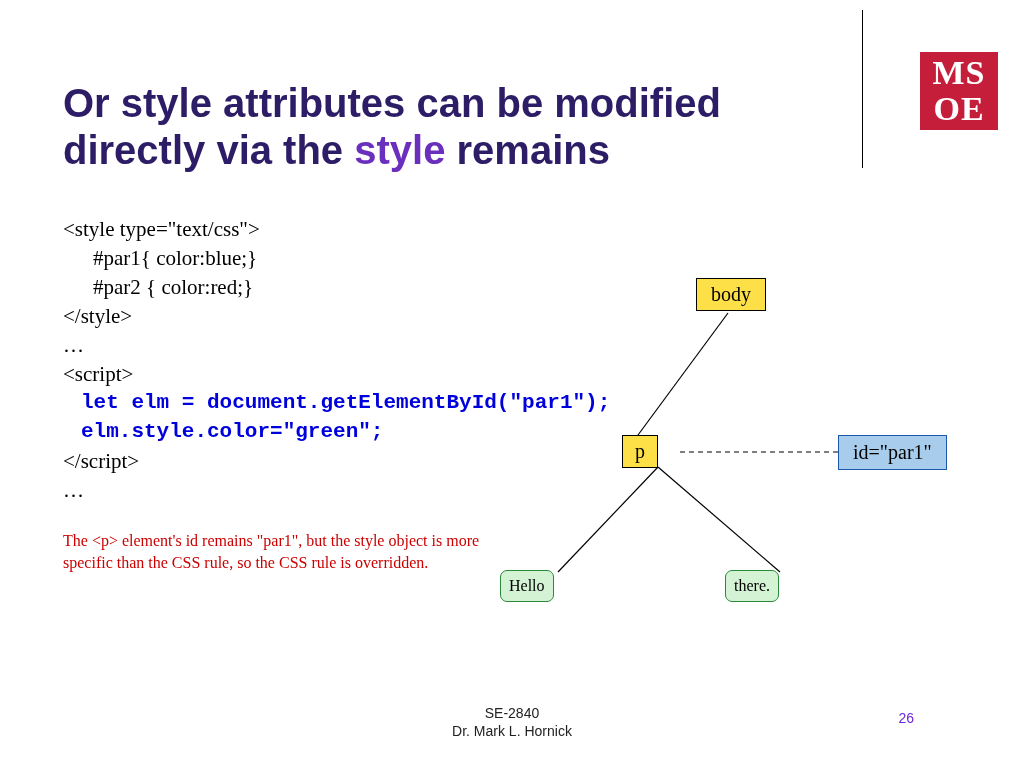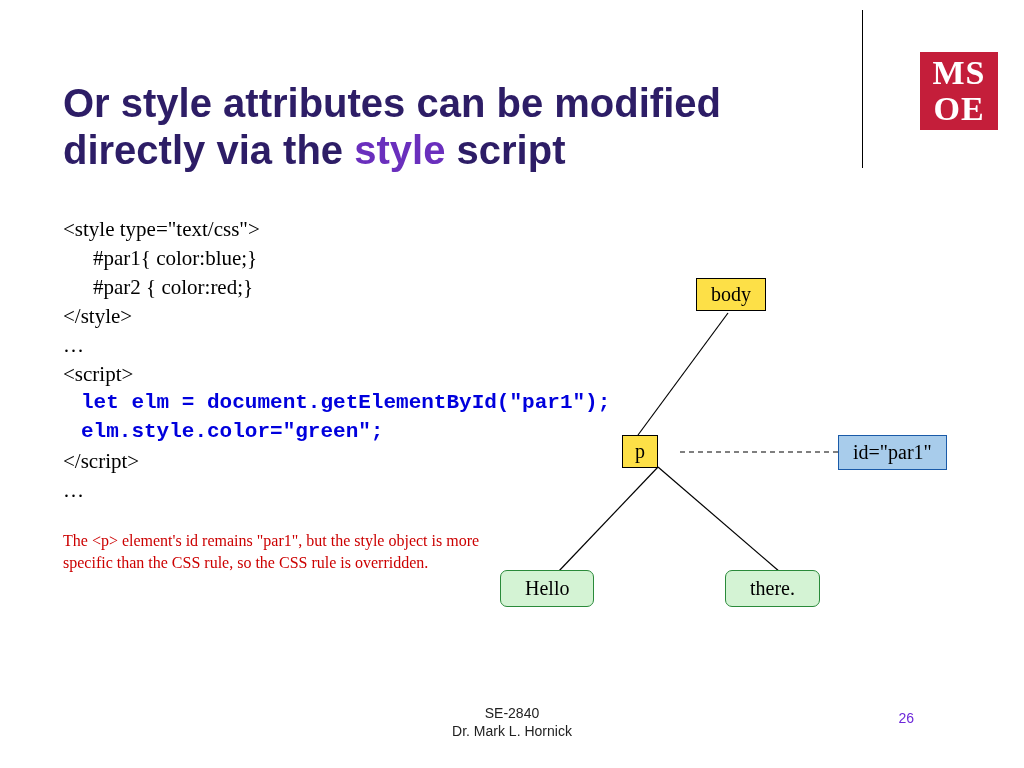--- a/index.html
+++ b/index.html
@@ -105,22 +105,22 @@
     font-size: 20px;
     padding: 4px 14px;
     text-align: center;
   }
   .leaf {
     position: absolute;
     border: 1.5px solid #2a8a3a;
     background: #d4f3d4;
     border-radius: 7px;
     font-family: "Comic Sans MS", "Segoe Script", cursive;
-    font-size: 20px;
-    padding: 6px 24px;
+    font-size: 16px;
+    padding: 6px 8px;
     text-align: center;
   }
   .attr {
     position: absolute;
     border: 1.5px solid #1a5aa8;
     background: #a8cceb;
     font-family: "Comic Sans MS", "Segoe Script", cursive;
     font-size: 20px;
     padding: 5px 14px;
     text-align: center;
@@ -131,21 +131,21 @@
 <body>
 
 <div class="vline"></div>
 
 <div class="logo">
   <div>MS</div>
   <div>OE</div>
 </div>
 
 <div class="title">
-  <span>Or style attributes can be modified directly via the </span><span class="em">style</span><span> script</span>
+  <span>Or style attributes can be modified directly via the </span><span class="em">style</span><span> remains</span>
 </div>
 
 <div class="codeblock">
 <span>&lt;style type="text/css"&gt;</span>
 <span class="indent">#par1{ color:blue;}</span><span class="indent">#par2 { color:red;}</span><span>&lt;/style&gt;</span>
 <span>…</span>
 <span>&lt;script&gt;</span>
 <span class="idt2 mono">let elm = document.getElementById("par1");</span><span class="idt2 mono">elm.style.color="green";</span><span>&lt;/script&gt;</span>
 <span>…</span>
 </div>

